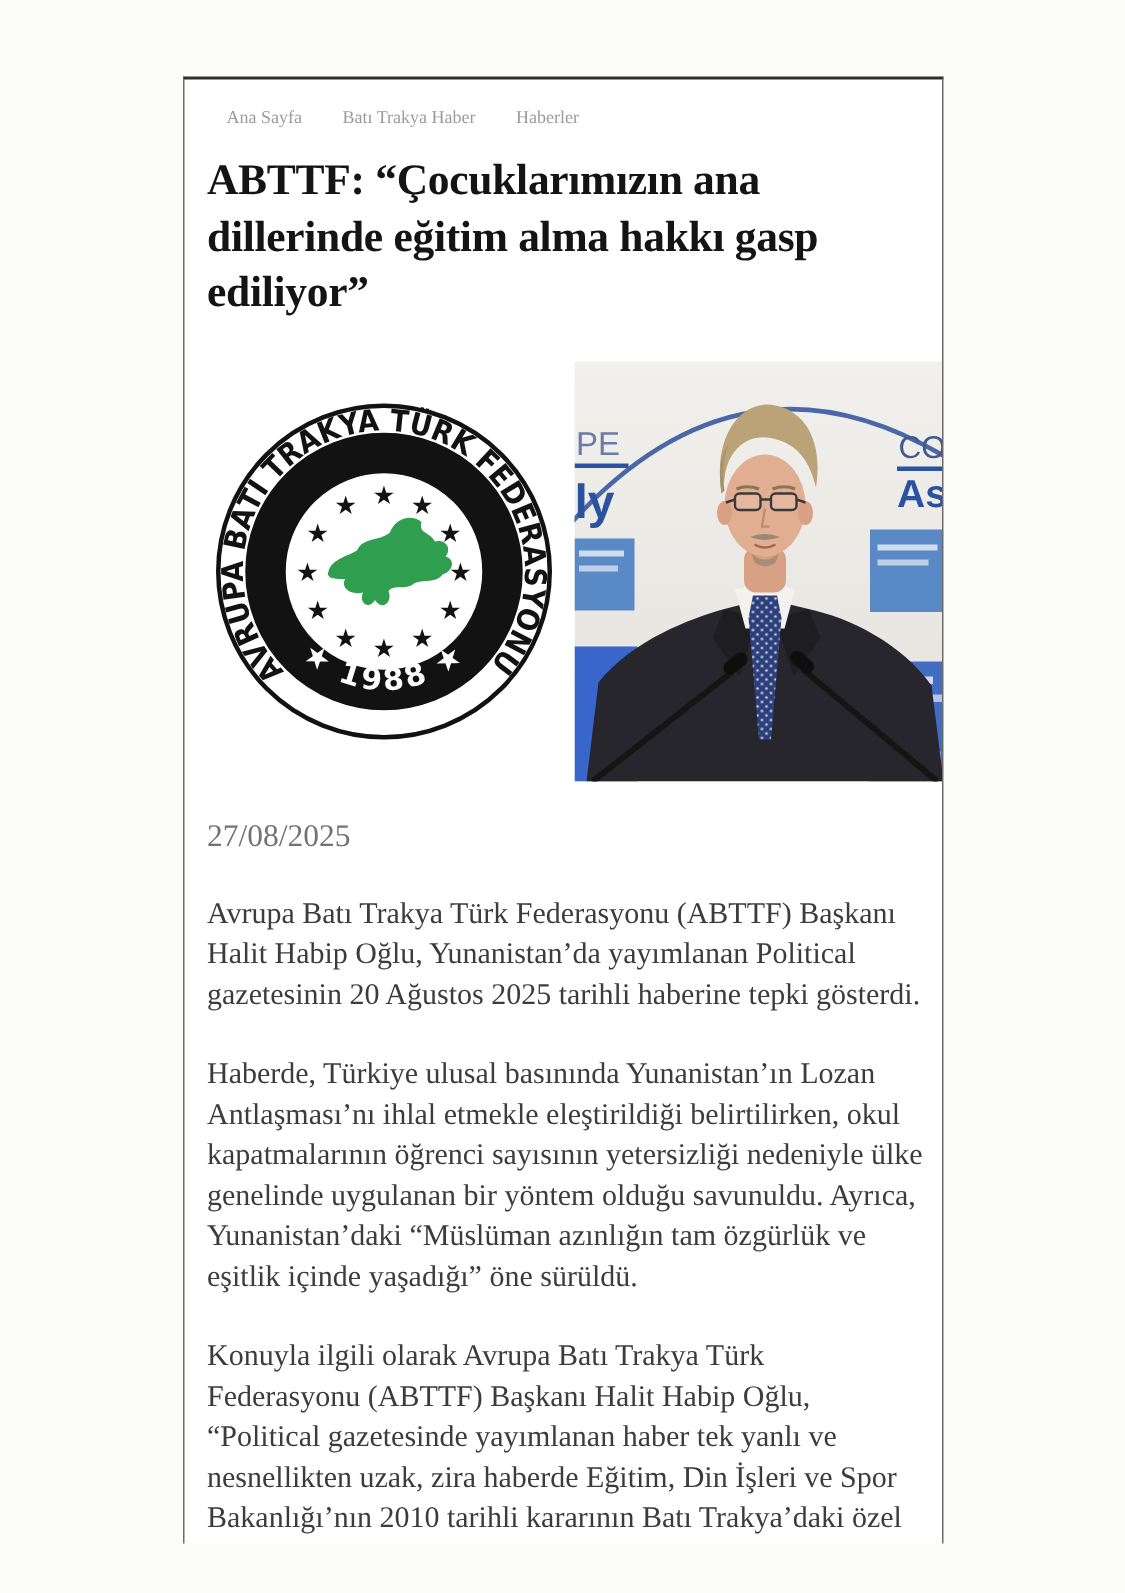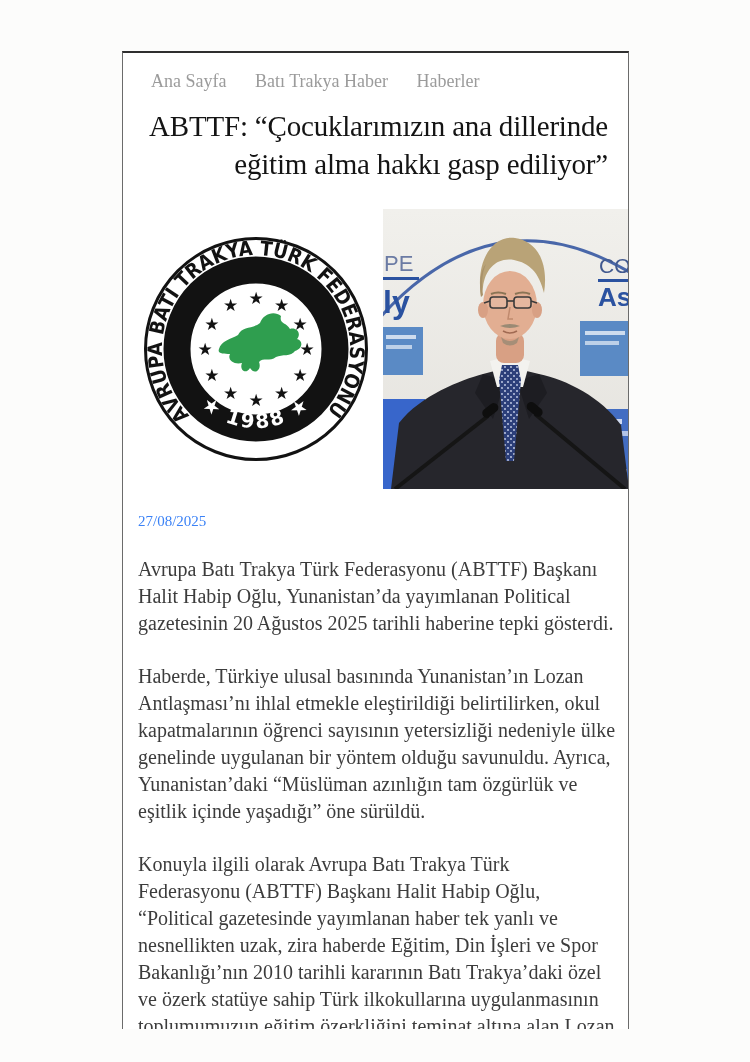--- a/index.html
+++ b/index.html
@@ -15,37 +15,36 @@
     left: 122px; top: 51px;
     width: 507px; height: 978px;
     box-sizing: border-box;
     background: #ffffff;
     border-top: 2px solid #2f2f2f;
     border-left: 1px solid #6b6b6b;
     border-right: 1px solid #6b6b6b;
     padding: 0 12px 0 15px;
     overflow: hidden;
   }
-  .topnav { padding: 18px 0 0 13px; font-size: 18px; color: #9b9b9b; }
+  .topnav { padding: 18px 0 0 13px; font-size: 12px; color: #9b9b9b; }
   .topnav a {
     color: #9b9b9b; text-decoration: none;
     display: inline-block; margin-right: 24px; cursor: pointer;
   }
   h1.title {
     margin: 16px 0 0 0;
     font-size: 29px; line-height: 1.30;
-    font-weight: normal; color: #141414;
+    font-weight: bold; color: #141414;
     letter-spacing: -0.2px;
     max-width: 470px;
-    text-align: right;
   }
   .media-row { margin-top: 26px; display: flex; align-items: center; }
   .logo-wrap { margin-left: 5px; width: 226px; height: 226px; flex: 0 0 auto; }
   .photo-wrap { margin-left: 14px; width: 253px; height: 280px; flex: 0 0 auto; }
-  .date-line { margin-top: 24px; font-size: 15px; color: #3b82f6; }
+  .date-line { margin-top: 24px; font-size: 21px; color: #737373; }
   p.body-par {
     margin: 26px 0 0 0;
     font-size: 20px; line-height: 27px;
     color: #3c3c3c; max-width: 481px;
   }
 </style>
 </head>
 <body>
 
 <div class="card">

